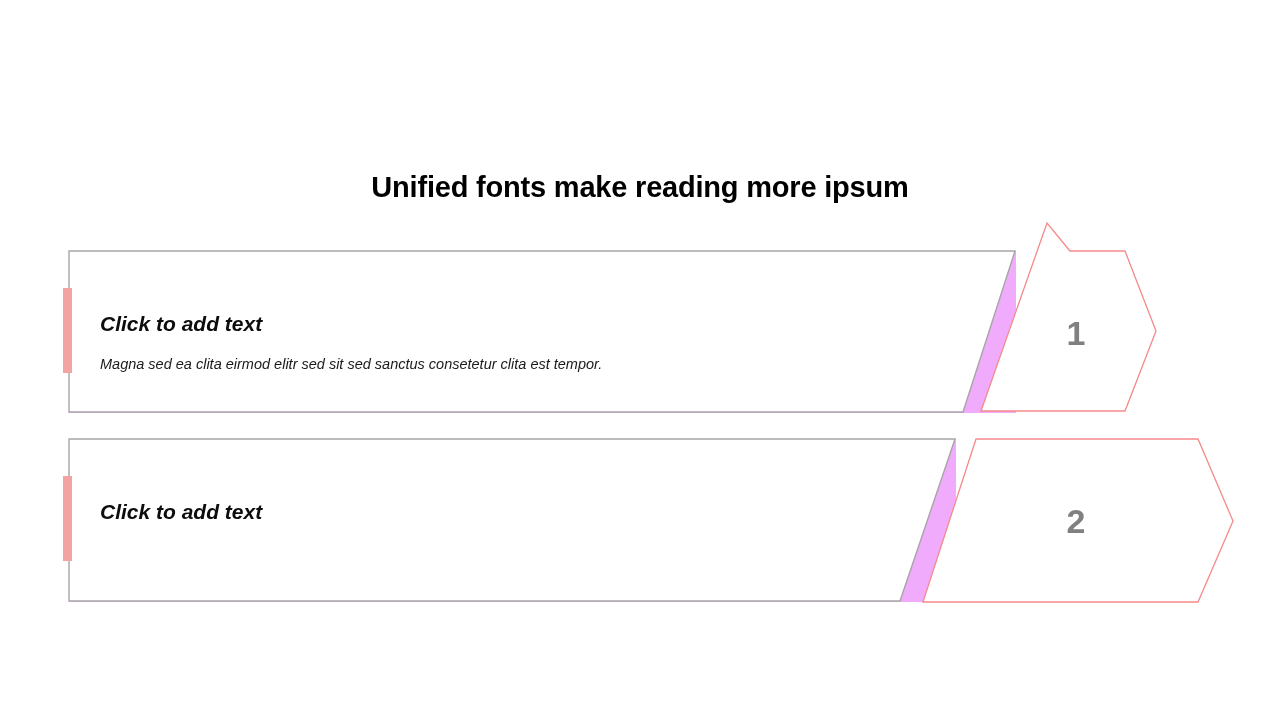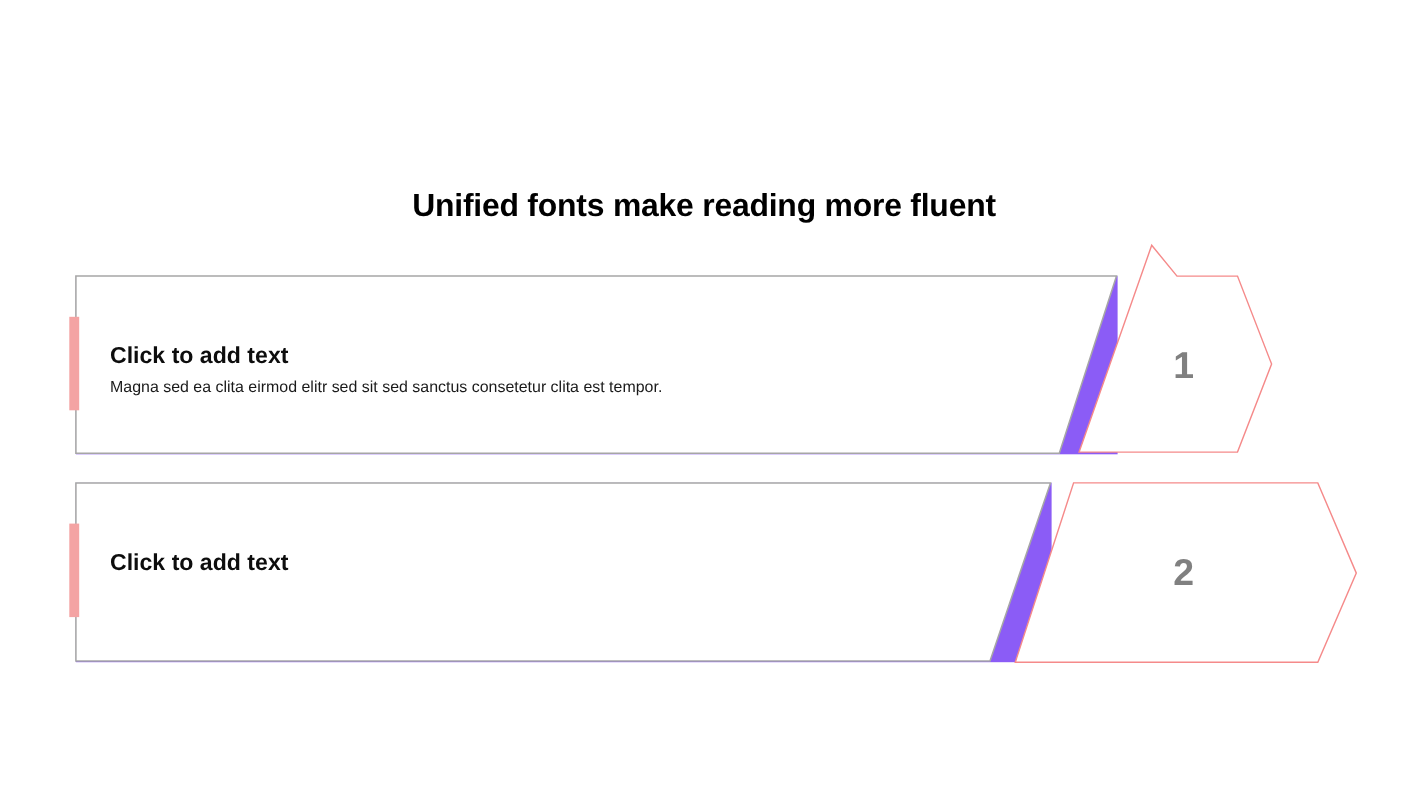--- a/index.html
+++ b/index.html
@@ -33,21 +33,22 @@
     font-weight: bold;
     color: #000000;
     letter-spacing: -0.2px;
     line-height: 38px;
     white-space: nowrap;
   }
 
   
   .text-card {
     position: absolute;
-    background: #8b5cf6;
+    background: #f0abfc;
+    font-style: italic;
   }
   .text-card .card-outline {
     position: absolute;
     left: 0;
     top: 0;
     width: 100%;
     height: 100%;
     overflow: visible;
   }
   .text-card .card-body {
@@ -96,21 +97,21 @@
     font-weight: bold;
     color: #808080;
     line-height: 40px;
     text-align: center;
     white-space: nowrap;
   }
 
   
   #card-1 { left: 69px;  top: 251px; width: 947px; height: 162px; }
   #card-1 .card-heading { top: 60px; }
-  #card-1 .card-desc    { top: 91px; }
+  #card-1 .card-desc    { top: 103px; }
   #accent-bar-1 { left: 63px; top: 288px; height: 85px; }
 
   
   #card-2 { left: 69px;  top: 439px; width: 887px; height: 163px; }
   #card-2 .card-heading { top: 60px; }
   #card-2 .card-desc    { top: 102px; }
   #accent-bar-2 { left: 63px; top: 476px; height: 85px; }
 
   
   #num-shape-1 { left: 978px; top: 220px; width: 182px; height: 196px; }
@@ -118,21 +119,21 @@
 
   
   #num-shape-2 { left: 920px; top: 437px; width: 316px; height: 168px; }
   #num-label-2 { left: 1048px; top: 501px; width: 56px; }
 </style>
 </head>
 <body>
 
 <div id="slide">
 
-  <div id="slide-title">Unified fonts make reading more fluent</div>
+  <div id="slide-title">Unified fonts make reading more ipsum</div>
 
   <div class="text-card" id="card-1">
     <svg class="card-outline" viewBox="0 0 947 162" preserveAspectRatio="none">
       <polygon points="0,0 946,0 894,161 0,161" fill="#FFFFFF" stroke="#A6A6A6" stroke-width="1.4" vector-effect="non-scaling-stroke"></polygon>
     </svg>
     <div class="card-body">
       <div class="card-heading">Click to add text</div>
       <div class="card-desc">Magna sed ea clita eirmod elitr sed sit sed sanctus consetetur clita est tempor.</div>
     </div>
   </div>

